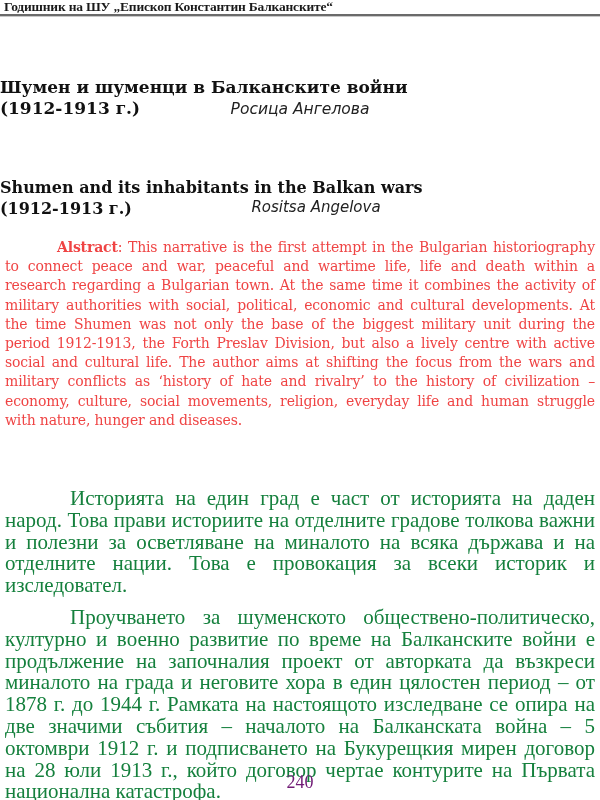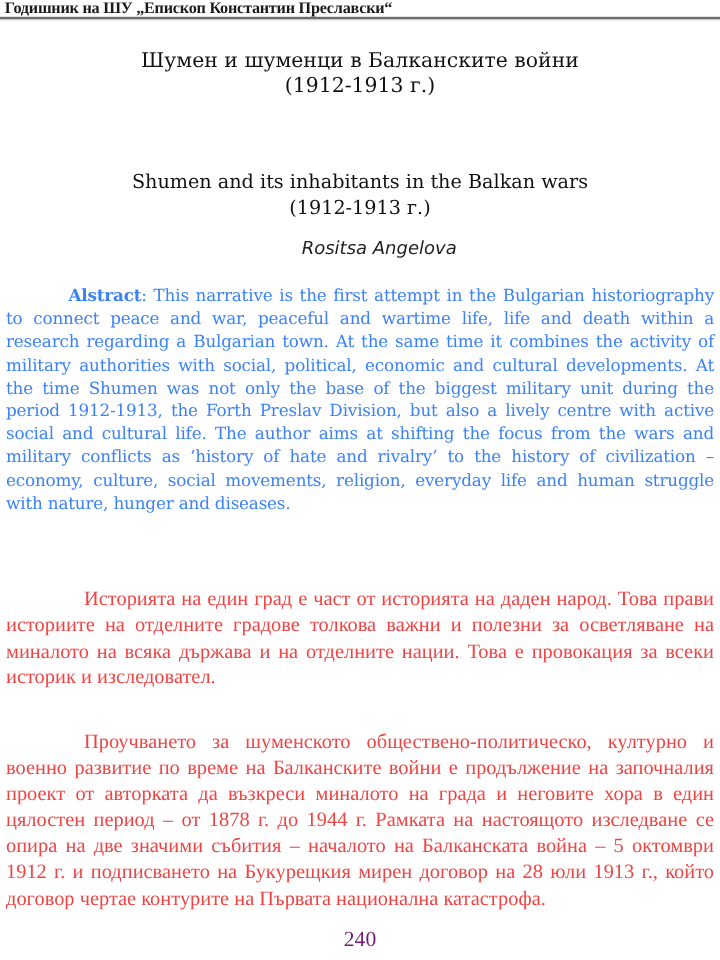--- a/index.html
+++ b/index.html
@@ -14,72 +14,73 @@
     font-family: "Liberation Serif", serif; font-weight: bold;
     font-size: 13.5px; color: #1a1a1a; white-space: nowrap;
     letter-spacing: -0.2px;
   }
   .header-rule {
     position: absolute; left: 0; top: 14px; width: 600px; height: 3px;
     border-top: 2px solid #6a6a6a; border-bottom: 1px solid #c8c8c8;
     box-sizing: border-box;
   }
   .title-bg {
-    position: absolute; left: 0; width: 600px; text-align: center;
-    font-family: "DejaVu Serif", serif; font-weight: normal; color: #111;
+    position: absolute; left: 0; width: 600px; text-align: left;
+    font-family: "DejaVu Serif", serif; font-weight: bold; color: #111; margin-top: 36px;
   }
   .t1 { top: 41px; font-size: 17px; line-height: 21px; }
   .author-bg {
     position: absolute; left: 0; width: 600px; text-align: center;
     font-family: "DejaVu Sans", sans-serif; font-style: italic;
     font-size: 15.5px; color: #222;
   }
   .a1 { top: 100px; }
   .t2 { top: 141px; font-size: 16px; line-height: 21px; }
   .a2 { top: 198px; font-size: 15px; margin-left: 16px; }
   .abstract {
     position: absolute; left: 5px; top: 238px; width: 590px;
     font-family: "DejaVu Serif", serif; font-size: 14px;
-    line-height: 19.2px; text-align: justify; color: #3b82f6;
+    line-height: 19.2px; text-align: justify; color: #ef4444;
     letter-spacing: -0.15px;
   }
   .abstract .lead { font-weight: bold; }
   .indent1 { display: inline-block; width: 52px; }
   .keywords {
     position: absolute; left: 57px; top: 455px; width: 540px;
     font-family: "DejaVu Serif", serif; font-size: 14px; color: #161616;
     letter-spacing: -0.15px;
   }
   .keywords .lead { font-weight: bold; }
   .body-bg {
     position: absolute; left: 5px; width: 590px;
-    font-family: "Liberation Serif", serif; font-size: 17px;
-    line-height: 21.8px; text-align: justify; color: #ef4444;
+    font-family: "Liberation Serif", serif; font-size: 21px;
+    line-height: 21.8px; text-align: justify; color: #15803d;
   }
   .p1 { top: 488px; }
   .p2 { top: 607px; }
   .indent2 { display: inline-block; width: 65px; }
   .page-number {
     position: absolute; left: 0; top: 772px; width: 600px; text-align: center;
     font-family: "Liberation Serif", serif; font-size: 18px; color: #701a75;
   }
 </style>
 </head>
 <body>
 
 <div class="page">
 
-  <div class="running-header">Годишник на ШУ „Епископ Константин Преславски“</div>
+  <div class="running-header">Годишник на ШУ „Епископ Константин Балканските“</div>
   <div class="header-rule"></div>
 
   <div class="title-bg t1">
     <div>Шумен и шуменци в Балканските войни</div>
     <div>(1912-1913 г.)</div>
   </div>
 
+  <div class="author-bg a1">Росица Ангелова</div>
 
   <div class="title-bg t2">
     <div>Shumen and its inhabitants in the Balkan wars</div>
     <div>(1912-1913 г.)</div>
   </div>
 
   <div class="author-bg a2">Rositsa Angelova</div>
 
   <div class="abstract"><span class="indent1"></span><span class="lead">Alstract</span><span>: This narrative is the first attempt in the Bulgarian historiography to connect peace and war, peaceful and wartime life, life and death within a research regarding a Bulgarian town. At the same time it combines the activity of military authorities with social, political, economic and cultural developments. At the time Shumen was not only the base of the biggest military unit during the period 1912-1913, the Forth Preslav Division, but also a lively centre with active social and cultural life. The author aims at shifting the focus from the wars and military conflicts as ‘history of hate and rivalry’ to the history of civilization – economy, culture, social movements, religion, everyday life and human struggle with nature, hunger and diseases.</span></div>
 

